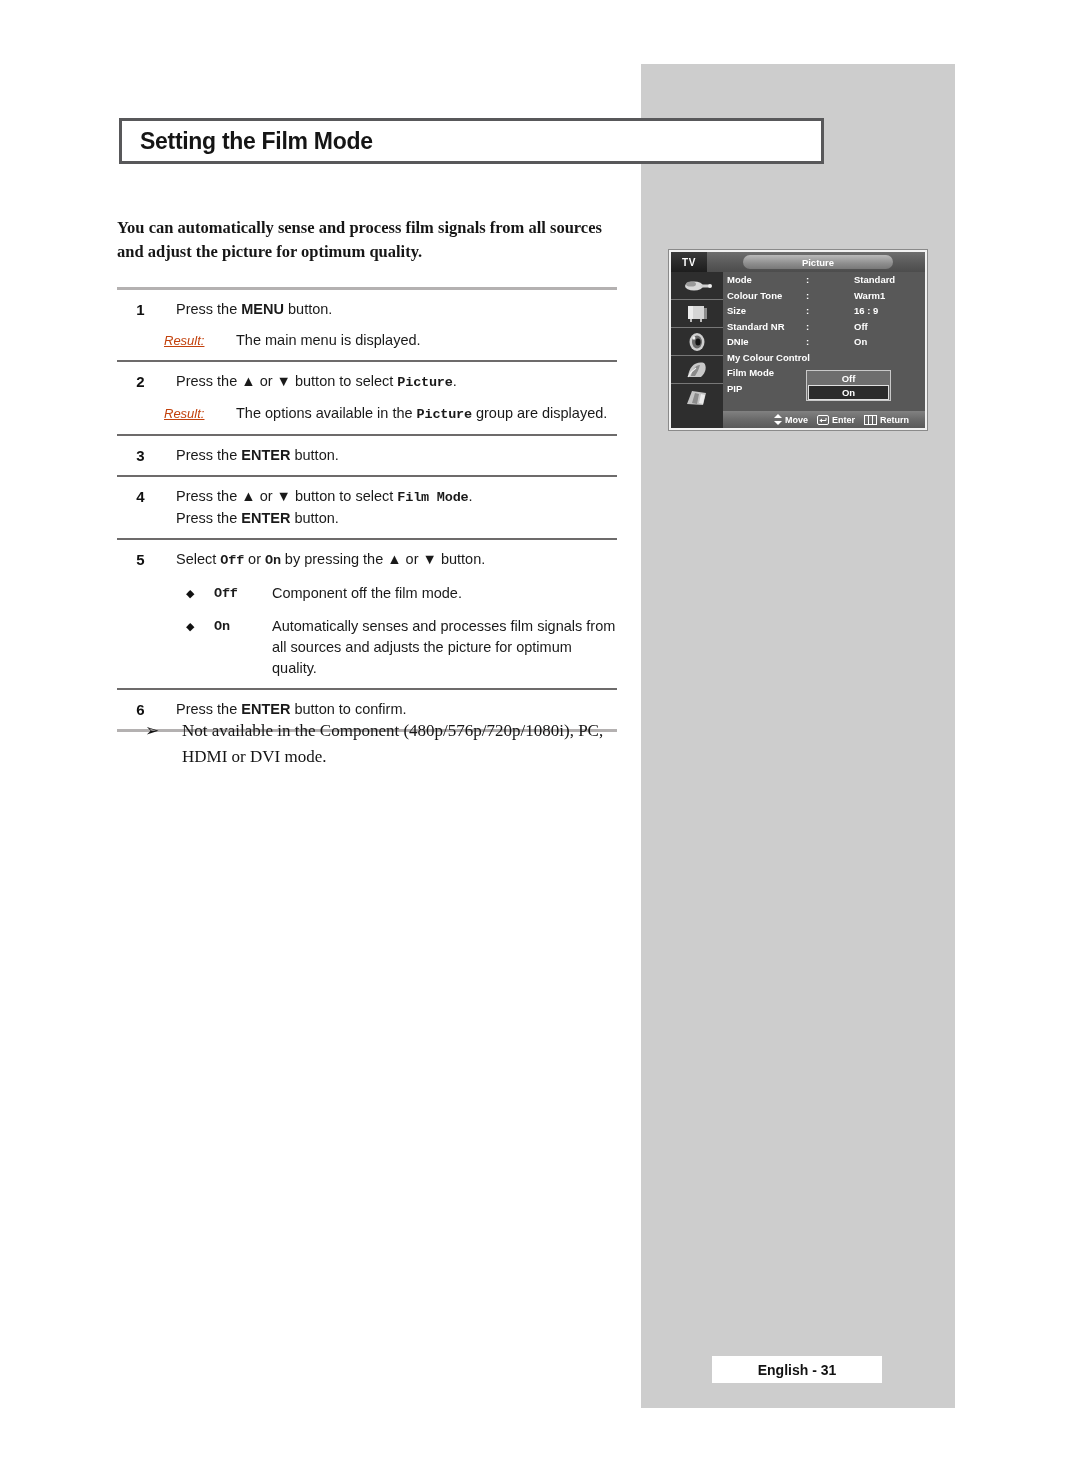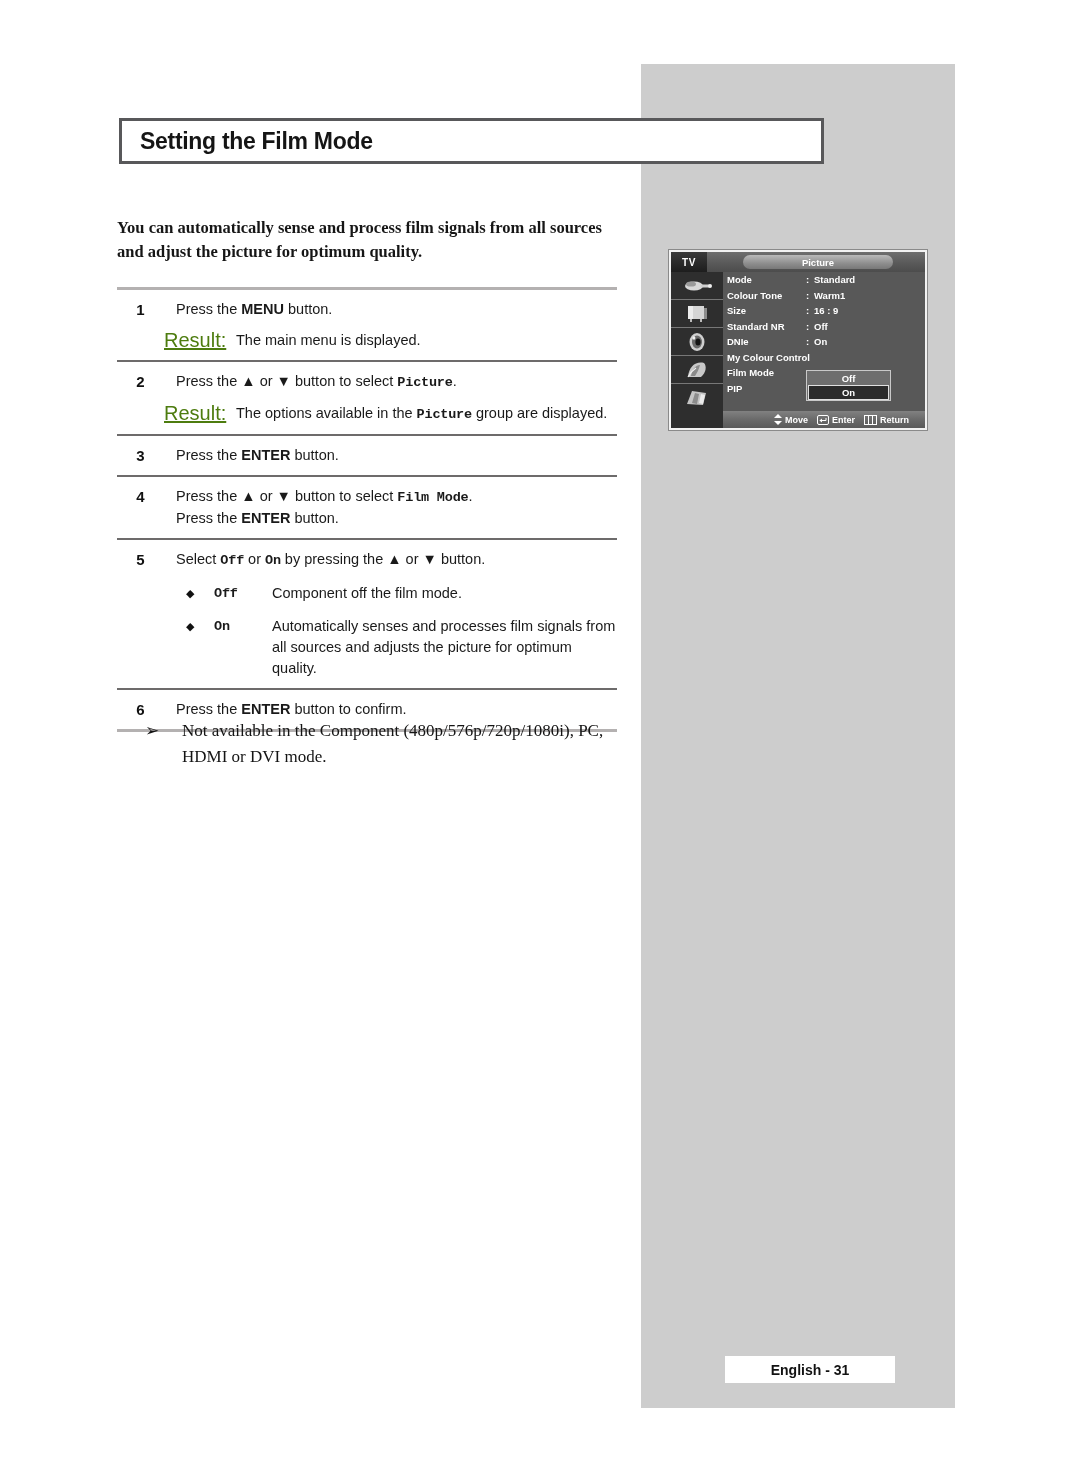--- a/index.html
+++ b/index.html
@@ -110,22 +110,23 @@
     letter-spacing: -0.2px;
   }
   .result-line {
     display: flex;
     margin-top: 10px;
   }
   .result-lab {
     width: 72px;
     flex: none;
     text-decoration: underline;
-    font-size: 20px;
-    color: #4d7c0f;
+    font-size: 13px;
+    color: #c2410c;
+    font-style: italic;
   }
   .result-val {
     flex: 1;
     font-size: 14.5px;
     line-height: 21px;
     color: #1a1a1a;
   }
   .bullet-line {
     display: flex;
     margin-top: 12px;
@@ -258,21 +259,21 @@
     display: flex;
     height: 15.5px;
     align-items: flex-start;
     color: #ffffff;
     font-size: 9.5px;
     font-weight: bold;
     white-space: nowrap;
   }
   .osd-label { width: 79px; flex: none; }
   .osd-colon { width: 8px; flex: none; }
-  .osd-value { flex: 1; }
+  .osd-value { flex: 1; margin-left: 40px; }
 
   .osd-popup {
     position: absolute;
     left: 135px;
     top: 98px;
     width: 85px;
     height: 31px;
     background: #6e6e6e;
     border: 1px solid #c9c9c9;
     box-sizing: border-box;
@@ -332,21 +333,20 @@
     top: 1356px;
     width: 170px;
     height: 27px;
     background: #ffffff;
     display: flex;
     align-items: center;
     justify-content: center;
     font-size: 14px;
     font-weight: bold;
     color: #121212;
-    margin-left: 13px;
   }
 </style>
 </head>
 <body>
 
 <div class="gray-panel"></div>
 
 <div class="title-box">
   <span class="title-text">Setting the Film Mode</span>
 </div>

